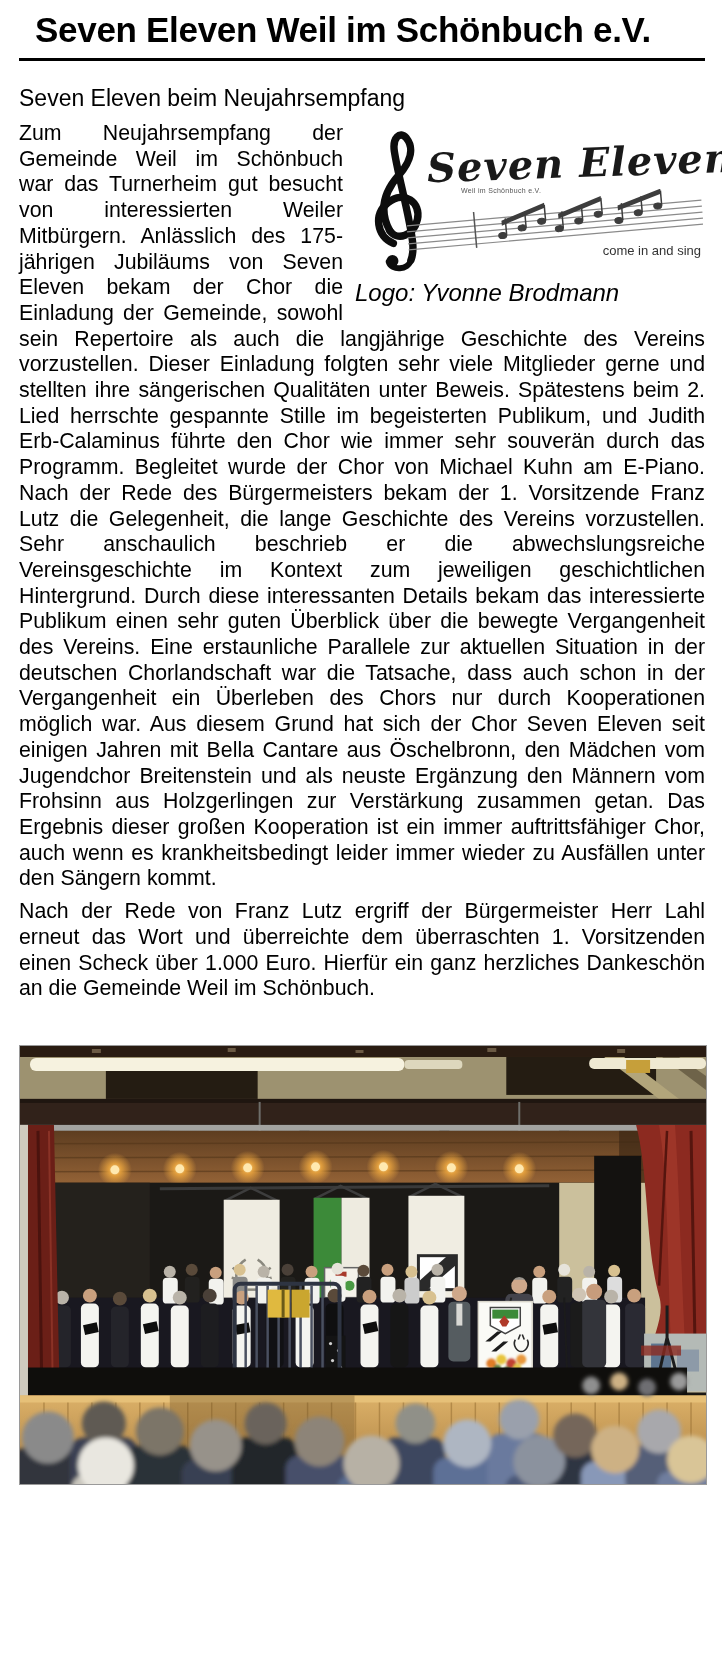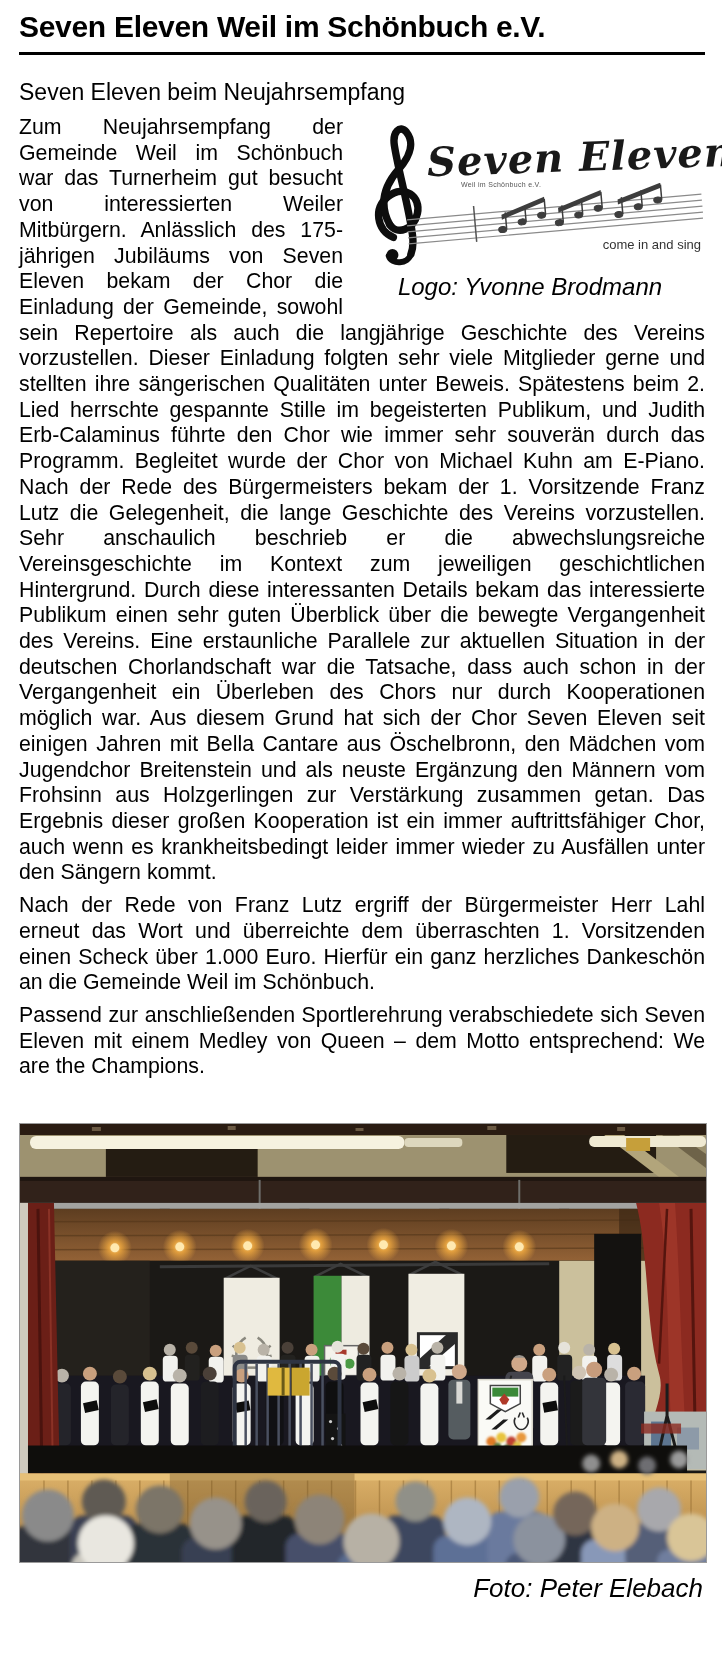--- a/index.html
+++ b/index.html
@@ -1,38 +1,38 @@
 <!DOCTYPE html>
 <html><head>
 <meta charset="utf-8">
 <style>
   html,body { margin:0; padding:0; background:#ffffff; }
   body { width:722px; font-family:"Liberation Sans", sans-serif; color:#000; }
   .page { width:722px; box-sizing:border-box; padding:8px 17px 20px 19px; }
 
-  .article-title { font-size:30px; font-weight:bold; letter-spacing:-0.3px; margin:2px 0 0 0; }
+  .article-title { font-size:35px; font-weight:bold; letter-spacing:-0.3px; margin:2px 0 0 16px; }
   .title-rule { height:3px; background:#000; margin-top:8px; }
 
   .article-heading { font-size:23px; font-weight:normal; margin:24px 0 9px 0; }
 
   .body-text { font-size:21.3px; line-height:25.7px; text-align:justify; margin:0 0 7px 0; }
 
   .logo-figure { float:right; width:350px; height:172px; margin:4px 0 6px 12px; position:relative; }
   .logo-art { position:relative; width:350px; height:148px; }
   .clef-box { position:absolute; left:8px; top:0; width:70px; height:148px; }
   .script-name {
     position:absolute; left:72px; top:14px;
     font-family:"DejaVu Serif", serif; font-style:italic; font-weight:bold;
     font-size:40px; color:#191919; letter-spacing:1px; transform:rotate(-2deg);
     white-space:nowrap;
   }
   .logo-sub { position:absolute; left:106px; top:62px; font-size:7px; color:#555; letter-spacing:0.3px; }
   .staff-box { position:absolute; left:52px; top:64px; width:296px; height:72px; }
   .logo-tagline { position:absolute; right:4px; top:118px; font-size:13px; color:#333; }
-  .logo-caption { position:absolute; left:0; right:0; top:148px; text-align:center; font-style:italic; font-size:24px; padding-top:6px; }
+  .logo-caption { position:absolute; left:0; right:0; top:148px; font-style:italic; font-size:24px; padding-top:6px; }
 
   .photo-figure { margin:36px 0 0 0; }
   .photo-frame { width:686px; border:1px solid #9a9a9a; line-height:0; }
   .photo-frame svg { width:100%; height:auto; display:block; }
   .photo-caption { text-align:right; font-style:italic; font-size:26px; margin-top:10px; padding-right:2px; }
 
   .clearfix::after { content:""; display:block; clear:both; }
 </style>
 </head>
 <body>
@@ -96,21 +96,20 @@
             </g>
           </svg>
         </div>
         <span class="logo-tagline">come in and sing</span>
       </div>
       <figcaption class="logo-caption">Logo: Yvonne Brodmann</figcaption>
     </figure>
 
     <p class="body-text">Zum Neujahrsempfang der Gemeinde Weil im Schönbuch war das Turnerheim gut besucht von interessierten Weiler Mitbürgern. Anlässlich des 175-jährigen Jubiläums von Seven Eleven bekam der Chor die Einladung der Gemeinde, sowohl sein Repertoire als auch die langjährige Geschichte des Vereins vorzustellen. Dieser Einladung folgten sehr viele Mitglieder gerne und stellten ihre sängerischen Qualitäten unter Beweis. Spätestens beim 2. Lied herrschte gespannte Stille im begeisterten Publikum, und Judith Erb-Calaminus führte den Chor wie immer sehr souverän durch das Programm. Begleitet wurde der Chor von Michael Kuhn am E-Piano. Nach der Rede des Bürgermeisters bekam der 1. Vorsitzende Franz Lutz die Gelegenheit, die lange Geschichte des Vereins vorzustellen. Sehr anschaulich beschrieb er die abwechslungsreiche Vereinsgeschichte im Kontext zum jeweiligen geschichtlichen Hintergrund. Durch diese interessanten Details bekam das interessierte Publikum einen sehr guten Überblick über die bewegte Vergangenheit des Vereins. Eine erstaunliche Parallele zur aktuellen Situation in der deutschen Chorlandschaft war die Tatsache, dass auch schon in der Vergangenheit ein Überleben des Chors nur durch Kooperationen möglich war. Aus diesem Grund hat sich der Chor Seven Eleven seit einigen Jahren mit Bella Cantare aus Öschelbronn, den Mädchen vom Jugendchor Breitenstein und als neuste Ergänzung den Männern vom Frohsinn aus Holzgerlingen zur Verstärkung zusammen getan. Das Ergebnis dieser großen Kooperation ist ein immer auftrittsfähiger Chor, auch wenn es krankheitsbedingt leider immer wieder zu Ausfällen unter den Sängern kommt.</p>
     <p class="body-text">Nach der Rede von Franz Lutz ergriff der Bürgermeister Herr Lahl erneut das Wort und überreichte dem überraschten 1. Vorsitzenden einen Scheck über 1.000 Euro. Hierfür ein ganz herzliches Dankeschön an die Gemeinde Weil im Schönbuch.</p>
-    <p class="body-text">Passend zur anschließenden Sportlerehrung verabschiedete sich Seven Eleven mit einem Medley von Queen – dem Motto entsprechend: We are the Champions.</p>
   </div>
 
   <figure class="photo-figure">
     <div class="photo-frame">
       <svg viewBox="0 0 687 439" preserveAspectRatio="none">
         <defs>
           <radialGradient id="glow">
             <stop offset="0" stop-color="#ffe9b0"></stop>
             <stop offset="0.35" stop-color="#f0a93f" stop-opacity="0.85"></stop>
             <stop offset="1" stop-color="#f0a93f" stop-opacity="0"></stop>
@@ -462,16 +461,15 @@
           <circle cx="448" cy="398" r="24" fill="#aeb6c2"></circle>
           <circle cx="500" cy="374" r="20" fill="#9aa0ac"></circle>
           <circle cx="520" cy="416" r="26" fill="#8b929e"></circle>
           <circle cx="556" cy="390" r="22" fill="#74665a"></circle>
           <circle cx="596" cy="404" r="24" fill="#cdb184"></circle>
           <circle cx="640" cy="386" r="22" fill="#a8a8ac"></circle>
           <circle cx="672" cy="414" r="24" fill="#d9c597"></circle>
         </g>
       </svg>
     </div>
-    <figcaption class="photo-caption">Foto: Peter Elebach</figcaption>
   </figure>
 
 </div>
 
 </body></html>

